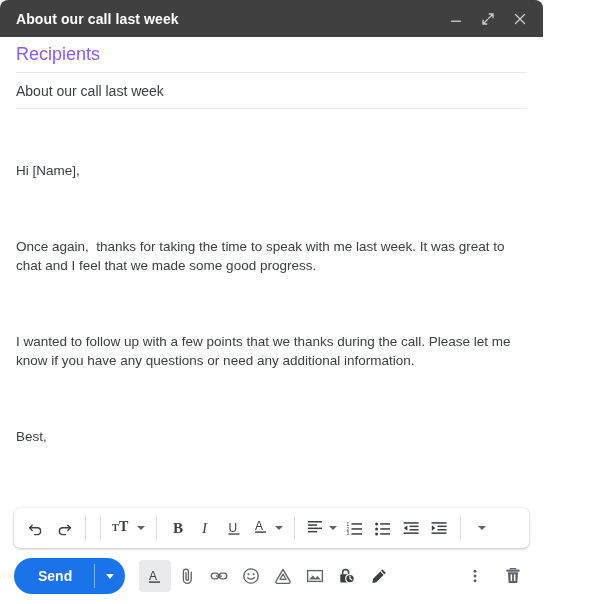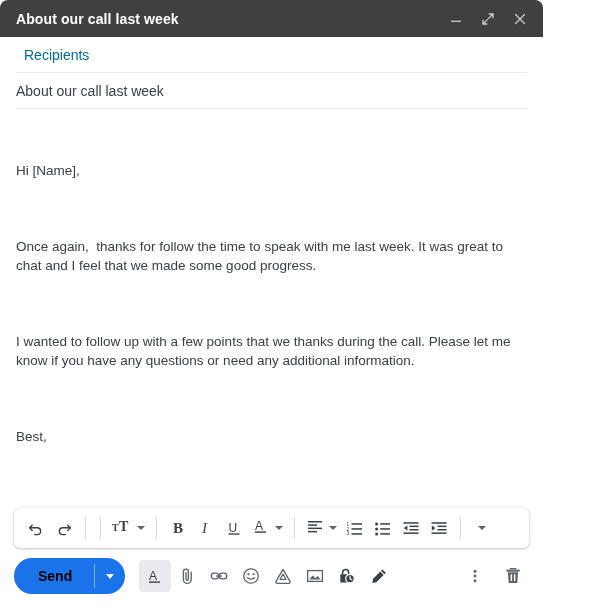--- a/index.html
+++ b/index.html
@@ -69,23 +69,22 @@
     flex: 0 0 auto;
   }
   .field-inner {
     height: 36px;
     display: flex;
     align-items: center;
     border-bottom: 1px solid #e8eaed;
     box-sizing: border-box;
   }
   .field-recipients {
-    font-size: 14px;
-    color: #0369a1;
-    margin-left: 8px;
+    font-size: 18px;
+    color: #8b5cf6;
   }
   .field-subject {
     font-size: 14px;
     color: #3c4043;
   }
 
   
   .body-area {
     flex: 1 1 auto;
     padding: 14px 16px 0 16px;
@@ -186,21 +185,21 @@
     background: #1a73e8;
     border-radius: 18px;
     overflow: hidden;
     flex: 0 0 auto;
     cursor: pointer;
   }
   .send-main {
     display: flex;
     align-items: center;
     padding: 0 22px 0 24px;
-    color: #000000;
+    color: #ffffff;
     font-size: 14px;
     font-weight: bold;
     cursor: pointer;
   }
   .send-divider {
     width: 1px;
     background: rgba(255,255,255,0.45);
     margin: 6px 0;
     flex: 0 0 auto;
   }
@@ -275,21 +274,21 @@
   </div>
 
   <div class="field-row">
     <div class="field-inner">
       <span class="field-subject">About our call last week</span>
     </div>
   </div>
 
   <div class="body-area">
     <p class="body-para">Hi [Name],</p>
-    <p class="body-para">Once again,  thanks for follow the time to speak with me last week. It was great to chat and I feel that we made some good progress.</p>
+    <p class="body-para">Once again,  thanks for taking the time to speak with me last week. It was great to chat and I feel that we made some good progress.</p>
     <p class="body-para">I wanted to follow up with a few points that we thanks during the call. Please let me know if you have any questions or need any additional information.</p>
     <p class="body-para tight">Best,</p>
     
   </div>
 
   <div class="format-toolbar-wrap">
     <div class="format-toolbar">
 
       <div class="tb-btn" title="Undo">
         <svg width="18" height="18" viewBox="0 0 18 18">

